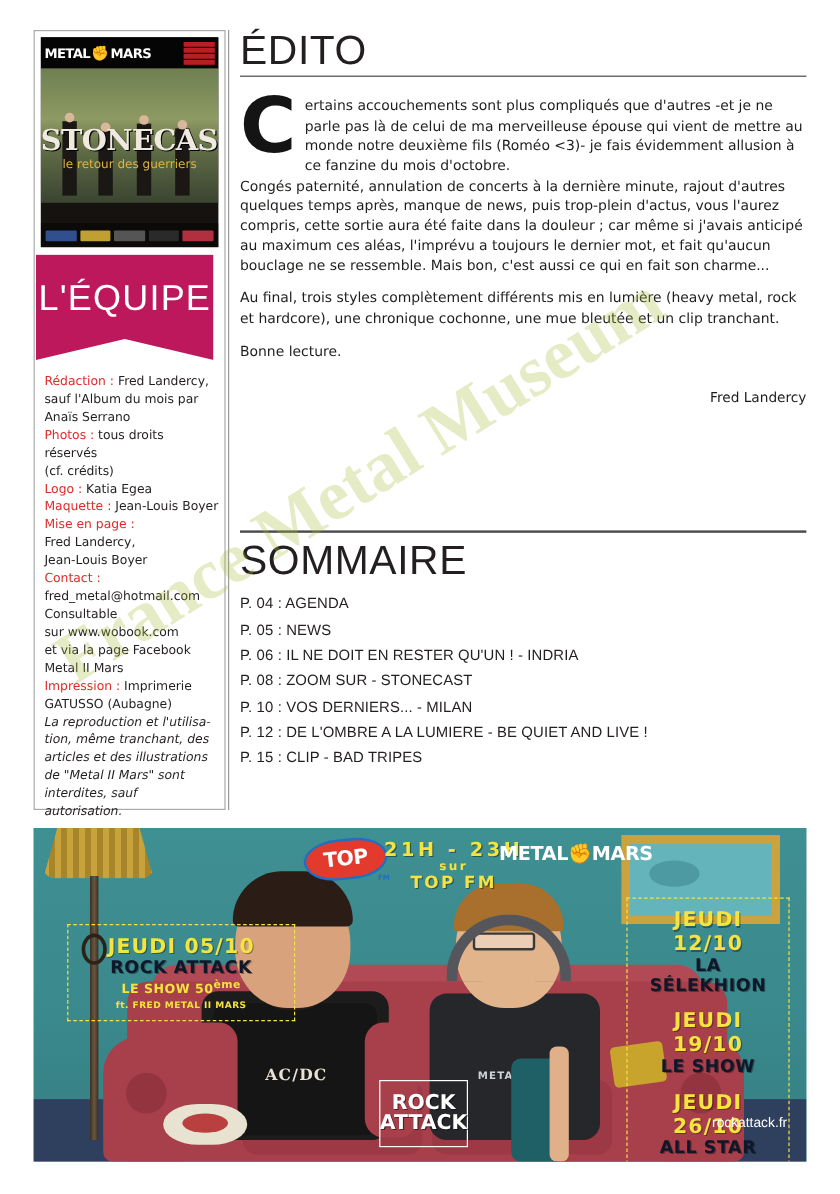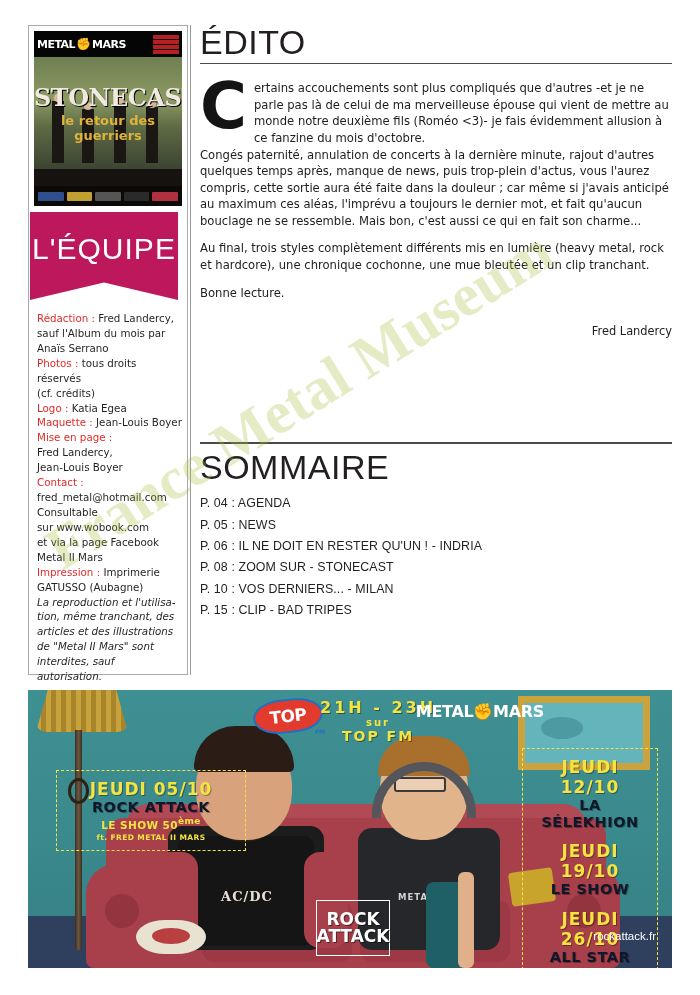--- a/index.html
+++ b/index.html
@@ -50,21 +50,21 @@
     border-radius:50%; background:#d9b79a; }
   .cover-title {
     position:absolute; left:0; right:0; bottom:26px; text-align:center;
   }
   .cov-stone {
     font-size:24px; font-weight:bold; color:#efe9df; letter-spacing:-0.5px;
     font-family:"DejaVu Serif", serif;
     text-shadow: 1px 1px 0 #000;
   }
   .cov-sub {
-    font-size:13px; color:#e0b33a; font-weight:bold; margin-top:1px;
+    font-size:10px; color:#e0b33a; font-weight:normal; margin-top:1px;
   }
   .cover-foot {
     position:absolute; left:0; bottom:0; width:100%; height:20px;
     background:#0c0a09; display:flex; align-items:center; gap:3px;
     padding:0 4px;
   }
   .cover-foot b { display:block; height:9px; flex:1; border-radius:1px; }
 
   
   .equipe {
@@ -404,20 +404,21 @@
 
   <div id="sommaire">
     <div class="rule" style="margin-bottom:6px"></div>
     <div class="sec-title">SOMMAIRE</div>
     <ul class="toc" id="toc-list">
         <li>P. 04 : AGENDA</li>
         <li>P. 05 : NEWS</li>
         <li>P. 06 : IL NE DOIT EN RESTER QU'UN ! - INDRIA</li>
         <li>P. 08 : ZOOM SUR - STONECAST</li>
         <li>P. 10 : VOS DERNIERS... - MILAN</li>
+        <li>P. 12 : DE L'OMBRE A LA LUMIERE - BE QUIET AND LIVE !</li>
         <li>P. 15 : CLIP - BAD TRIPES</li>
       </ul>
   </div>
 
   <div id="ad">
     <div class="wall"></div>
     <div class="wall-floor"></div>
 
     <div class="lamp-shade"></div>
     <div class="lamp-pole"></div>

